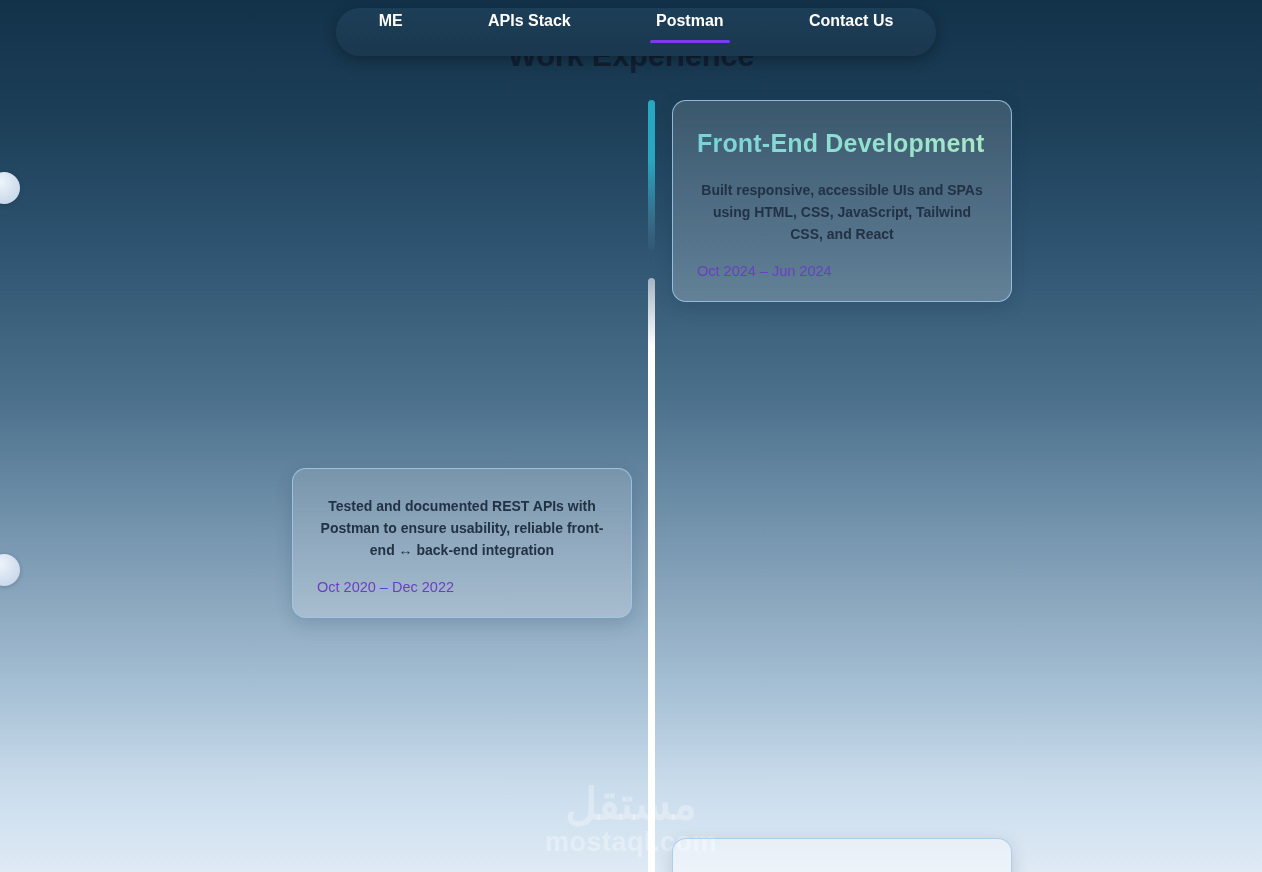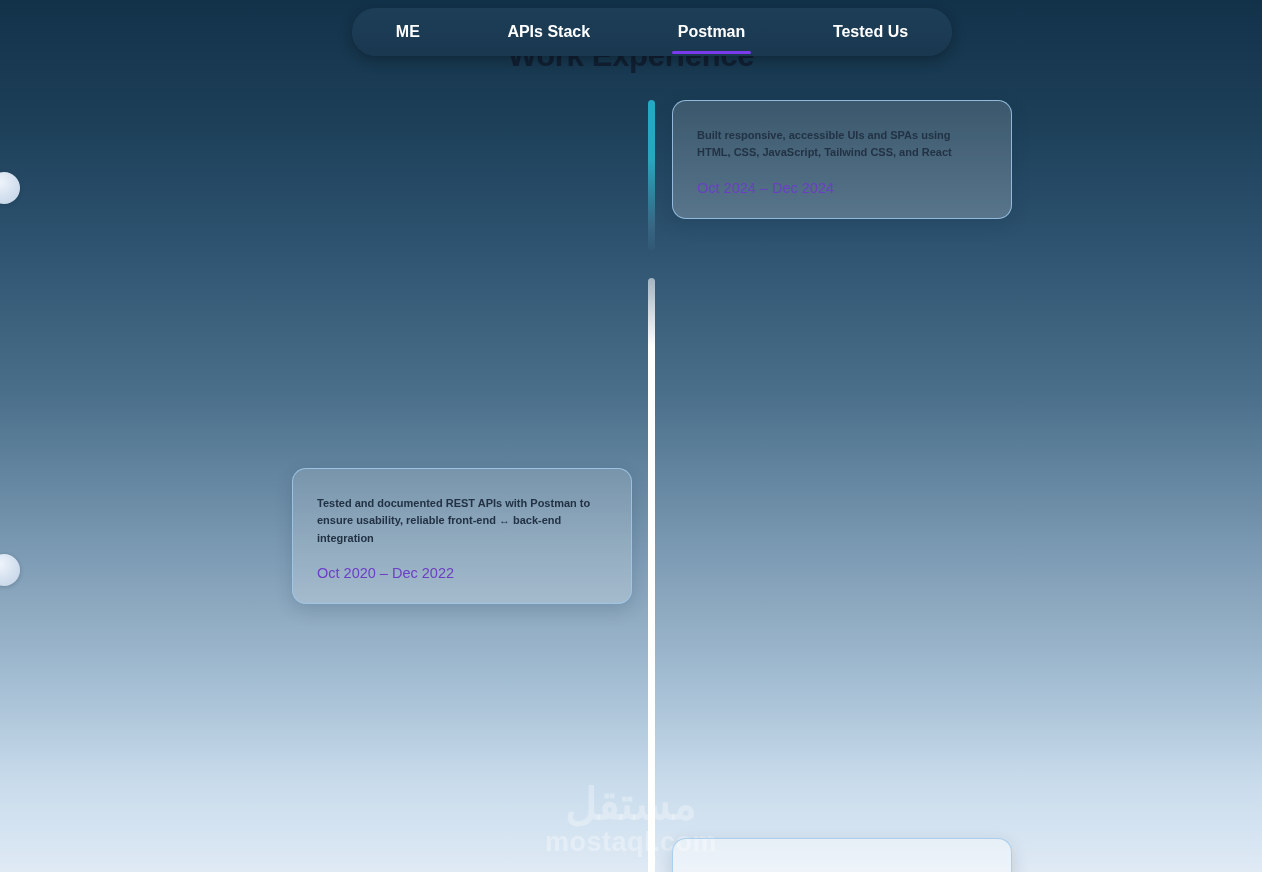--- a/index.html
+++ b/index.html
@@ -58,27 +58,27 @@
     font-weight:700;
     color:#112033;
     z-index:2;
     letter-spacing:-0.3px;
   }
 
   
   .navbar {
     position:absolute;
     top:8px;
-    left:352px;
+    left:336px;
     width:600px;
     height:48px;
     background:linear-gradient(180deg,#1d3e57 0%,#1a3850 100%);
     border-radius:26px;
     display:flex;
-    align-items:center;
+    align-items:flex-start;
     justify-content:space-around;
     box-shadow:0 4px 14px rgba(0,0,0,0.30);
     z-index:10;
   }
   .nav-item {
     position:relative;
     color:#ffffff;
     font-size:16px;
     font-weight:700;
     padding:4px 6px;
@@ -147,25 +147,26 @@
     line-height:1.28;
     margin-bottom:20px;
     background:linear-gradient(100deg,#79d2d9 0%,#8fdfd2 50%,#a9e9c6 100%);
     -webkit-background-clip:text;
     background-clip:text;
     -webkit-text-fill-color:transparent;
     color:#8fdfd2;
     letter-spacing:0.2px;
   }
   .card-para {
-    font-size:11px;
+    font-size:14px;
     font-weight:700;
     line-height:1.58;
     color:#223244;
     margin-bottom:17px;
+    text-align:center;
   }
   .card-date {
     font-size:14.5px;
     font-weight:400;
     color:#6b3fc4;
     margin-top:18px;
   }
 
   #card-front-end { left:672px; top:100px; width:340px; }
   #card-uiux      { left:292px; top:468px; width:340px; }
@@ -188,34 +189,35 @@
   <div class="nav-item">
     <span>ME</span>
   </div>
   <div class="nav-item">
     <span>APIs Stack</span>
   </div>
   <div class="nav-item active">
     <span>Postman</span>
   </div>
   <div class="nav-item">
-    <span>Tested Us</span>
+    <span>Contact Us</span>
   </div>
 </nav>
 
 <div class="timeline-axis">
   <div class="axis-fade"></div>
   <div class="axis-solid"></div>
 </div>
 <div class="axis-dot d1"></div>
 <div class="axis-dot d2"></div>
 
 <article class="card" id="card-front-end">
+  <h2 class="card-title">Front-End Development</h2>
   <p class="card-para">Built responsive, accessible UIs and SPAs using HTML, CSS, JavaScript, Tailwind CSS, and React</p>
-  <div class="card-date">Oct 2024 – Dec 2024</div>
+  <div class="card-date">Oct 2024 – Jun 2024</div>
 </article>
 
 <article class="card" id="card-uiux">
   <p class="card-para">Tested and documented REST APIs with Postman to ensure usability, reliable front-end ↔ back-end integration</p>
   <div class="card-date">Oct 2020 – Dec 2022</div>
 </article>
 
 <article class="card" id="card-partial">
   <h2 class="card-title"></h2>
 </article>

